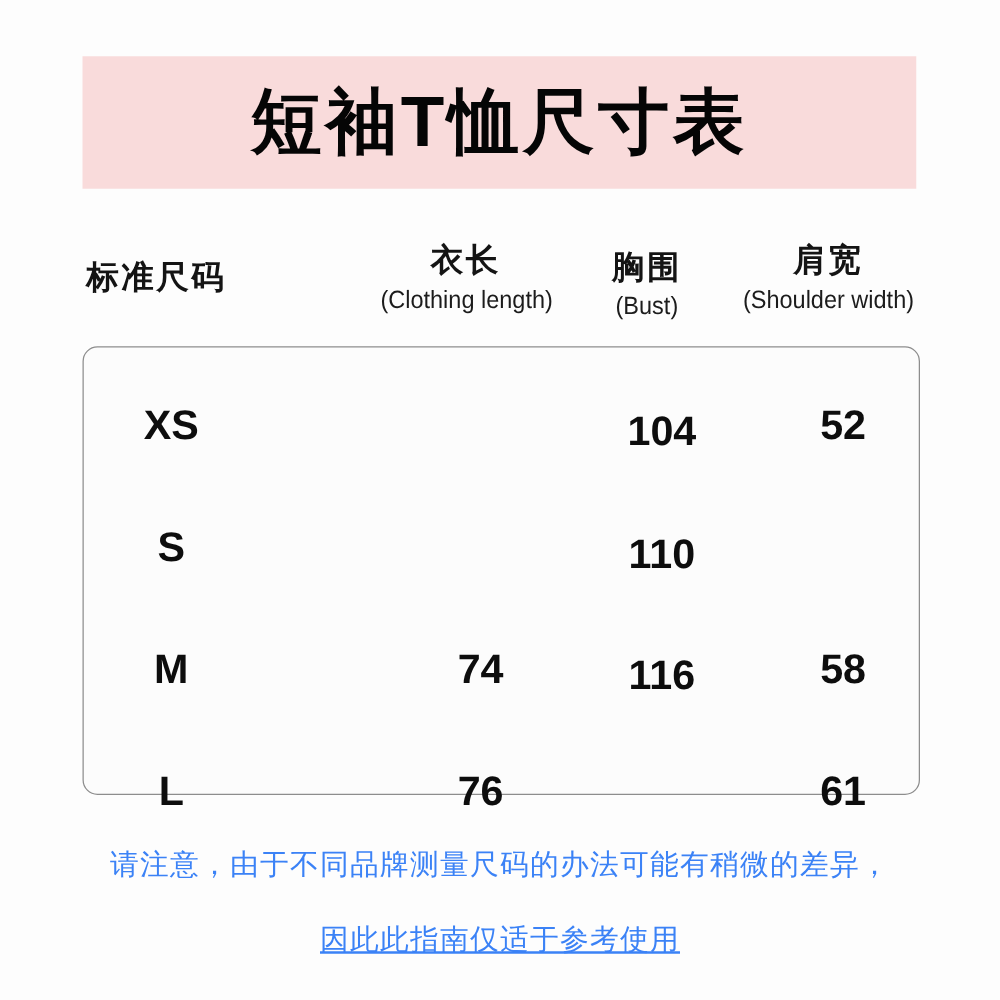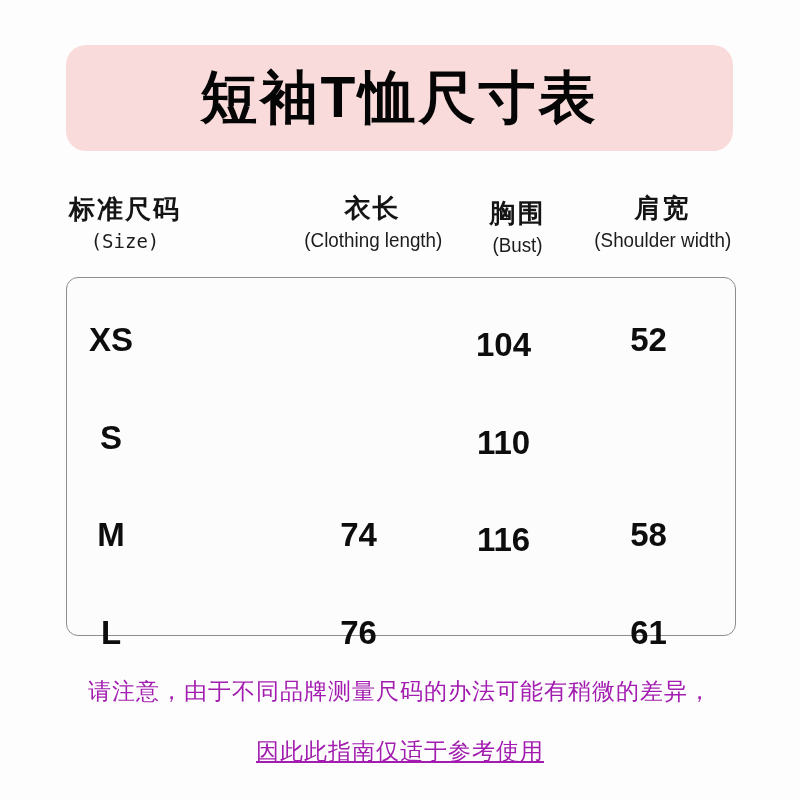--- a/index.html
+++ b/index.html
@@ -17,21 +17,21 @@
   }
 
   
   .banner {
     position: absolute;
     left: 66px;
     top: 45px;
     width: 667px;
     height: 106px;
     background: #f9dbdb;
-    border-radius: 20px;
+    border-radius: 0;
     display: flex;
     align-items: center;
     justify-content: center;
   }
   .banner .title {
     font-size: 57px;
     font-weight: 900;
     letter-spacing: 3px;
     color: #050505;
     white-space: nowrap;
@@ -84,21 +84,21 @@
     top: 277px;
     width: 670px;
     height: 359px;
     border: 1.5px solid #8d8d8d;
     border-radius: 12px;
     background: #fcfcfc;
     box-sizing: border-box;
   }
   .table-rows {
     position: absolute;
-    left: 16px;
+    left: 42px;
     top: 279px;
     width: 705px;
     height: 415px;
     display: grid;
     grid-template-rows: repeat(4, 1fr);
     padding: 12px 0;
     box-sizing: border-box;
   }
   .row-cell {
     font-size: 33px;
@@ -107,38 +107,37 @@
   }
 
   
   .note {
     position: absolute;
     left: 0;
     width: 800px;
     text-align: center;
     font-size: 23px;
     font-weight: 500;
-    color: #a21caf;
+    color: #3b82f6;
     letter-spacing: 1px;
     white-space: nowrap;
   }
   .note-1 { top: 676px; }
   .note-2 { top: 736px; text-decoration: underline; }
 </style>
 </head>
 <body>
 
 <div class="banner">
   <div class="title">短袖T恤尺寸表</div>
 </div>
 
 <div class="table-head cols">
   <div class="cell-1">
     <div class="head-zh">标准尺码</div>
-    <div class="head-en mono">(Size)</div>
   </div>
   <div class="cell-2">
     <div class="head-zh">衣长</div>
     <div class="head-en">(Clothing length)</div>
   </div>
   <div class="cell-3">
     <div class="head-zh">胸围</div>
     <div class="head-en">(Bust)</div>
   </div>
   <div class="cell-4">

